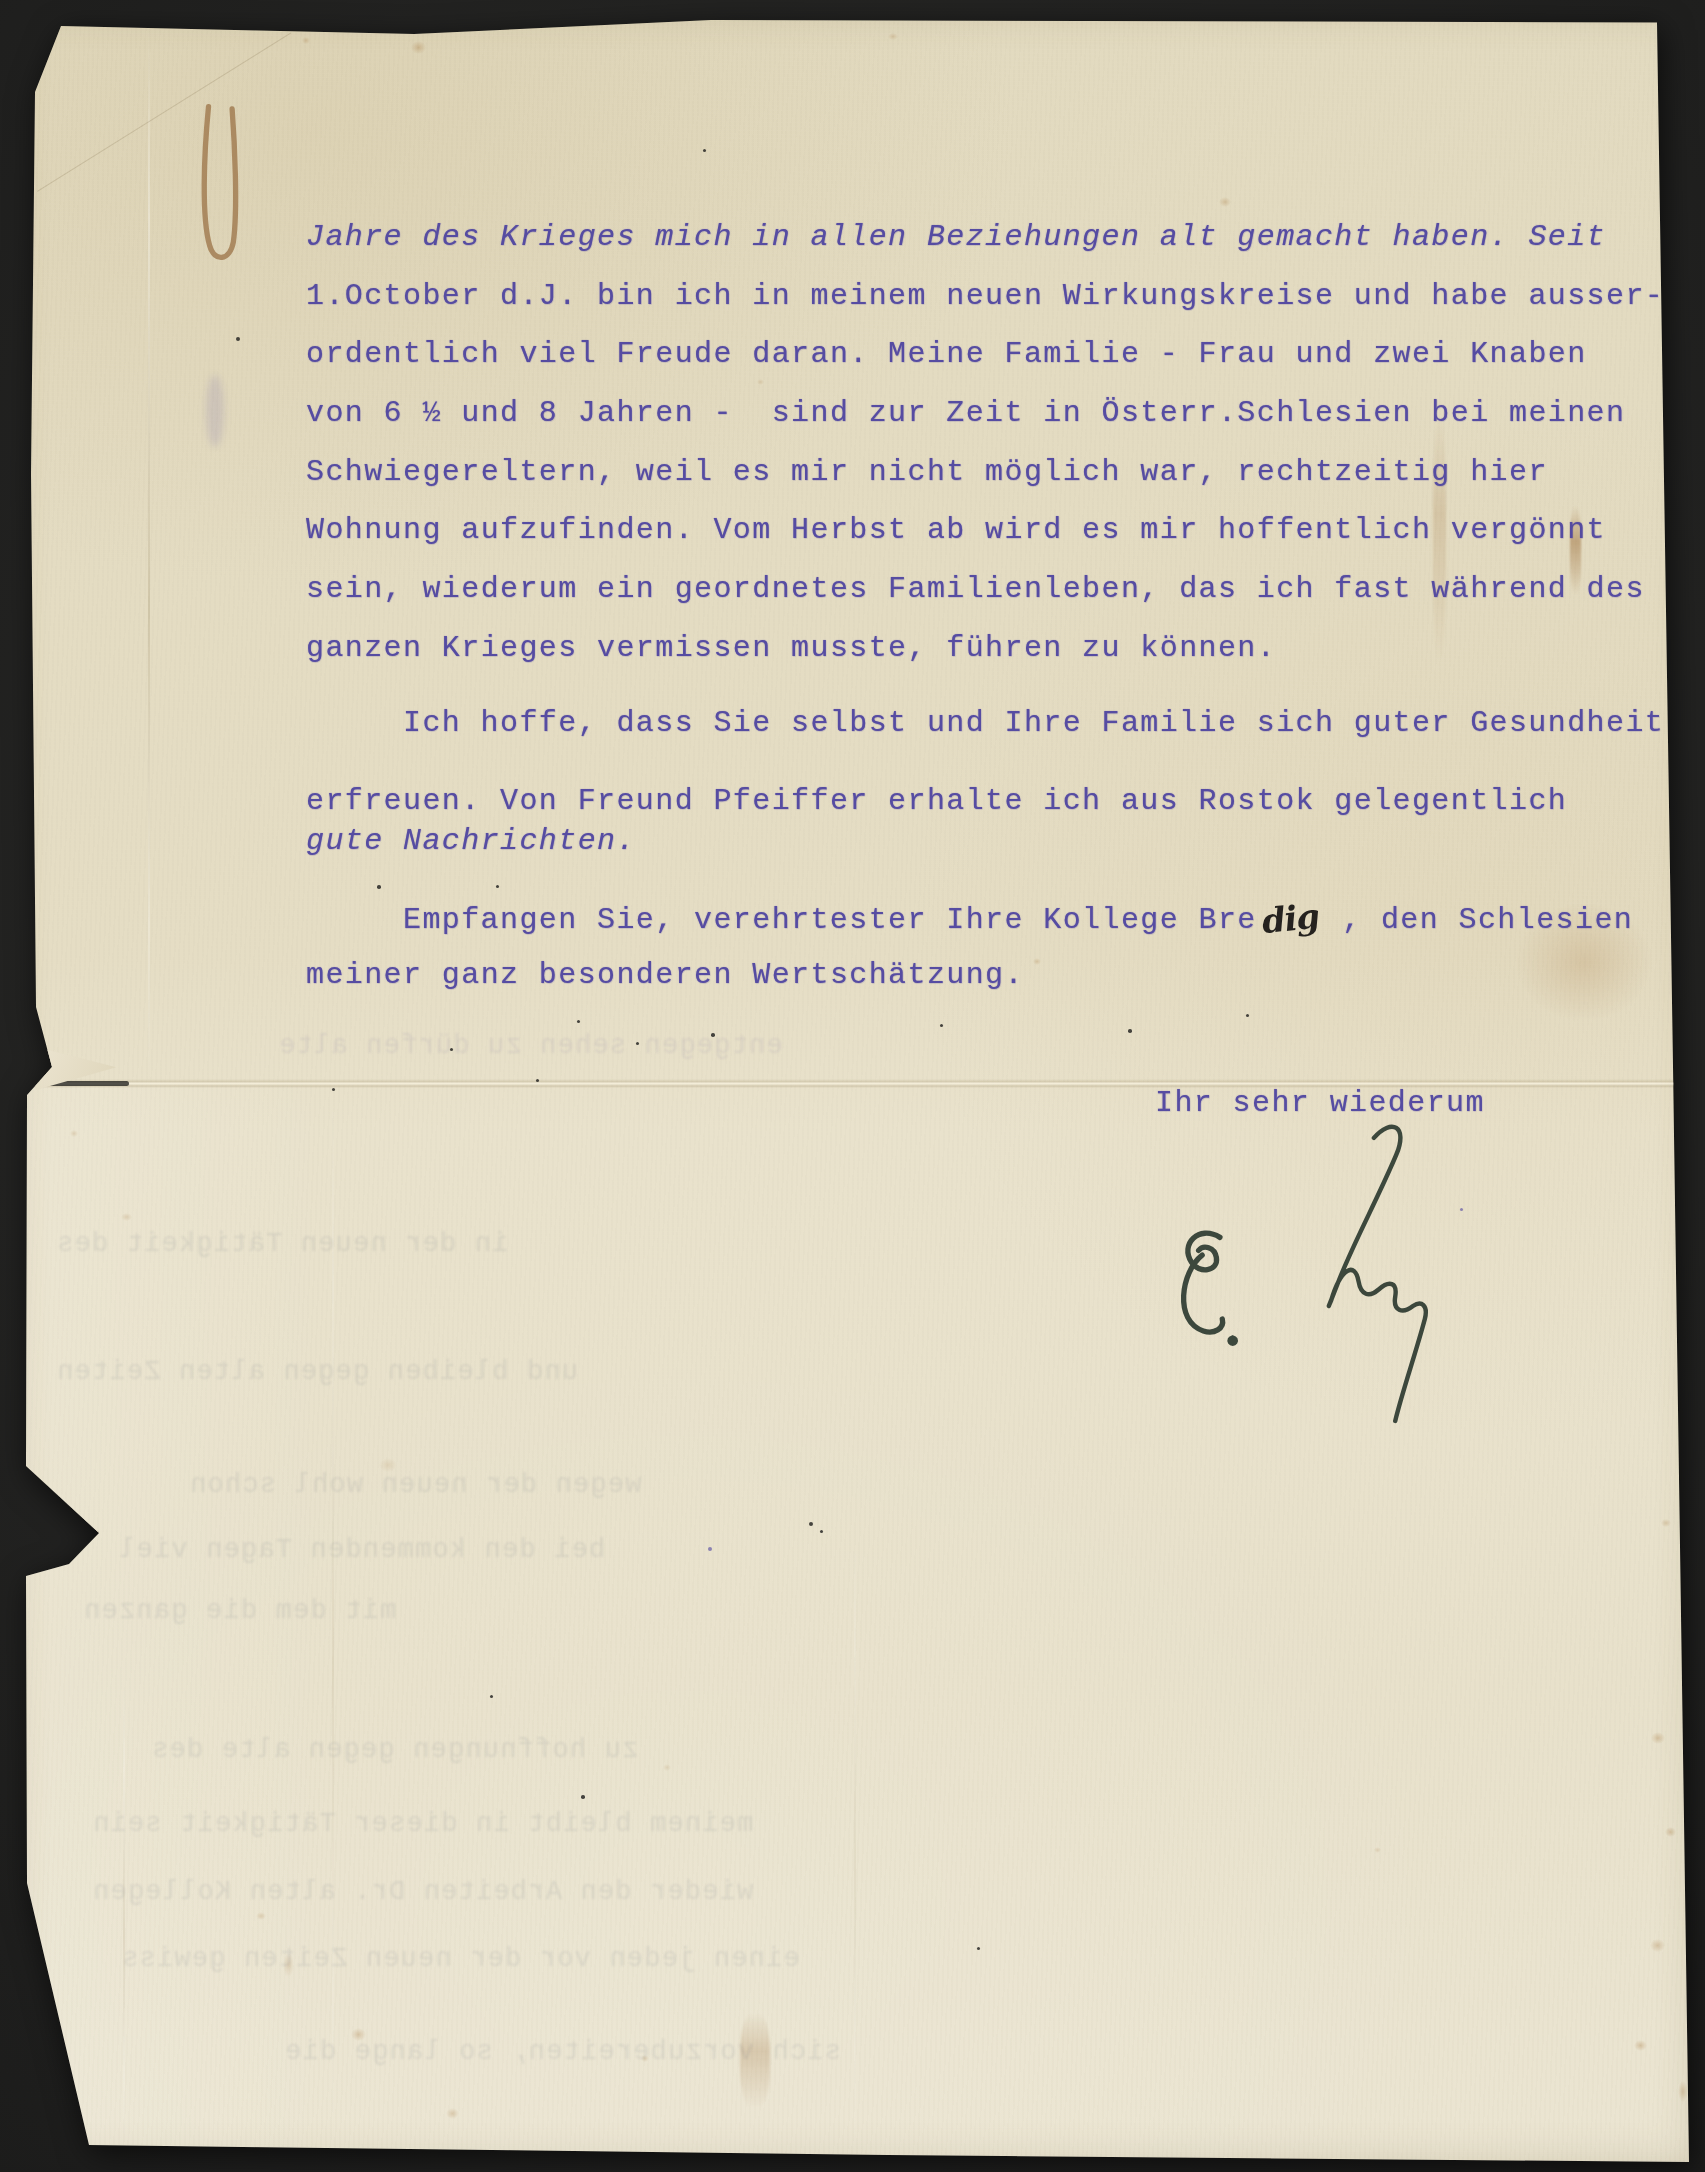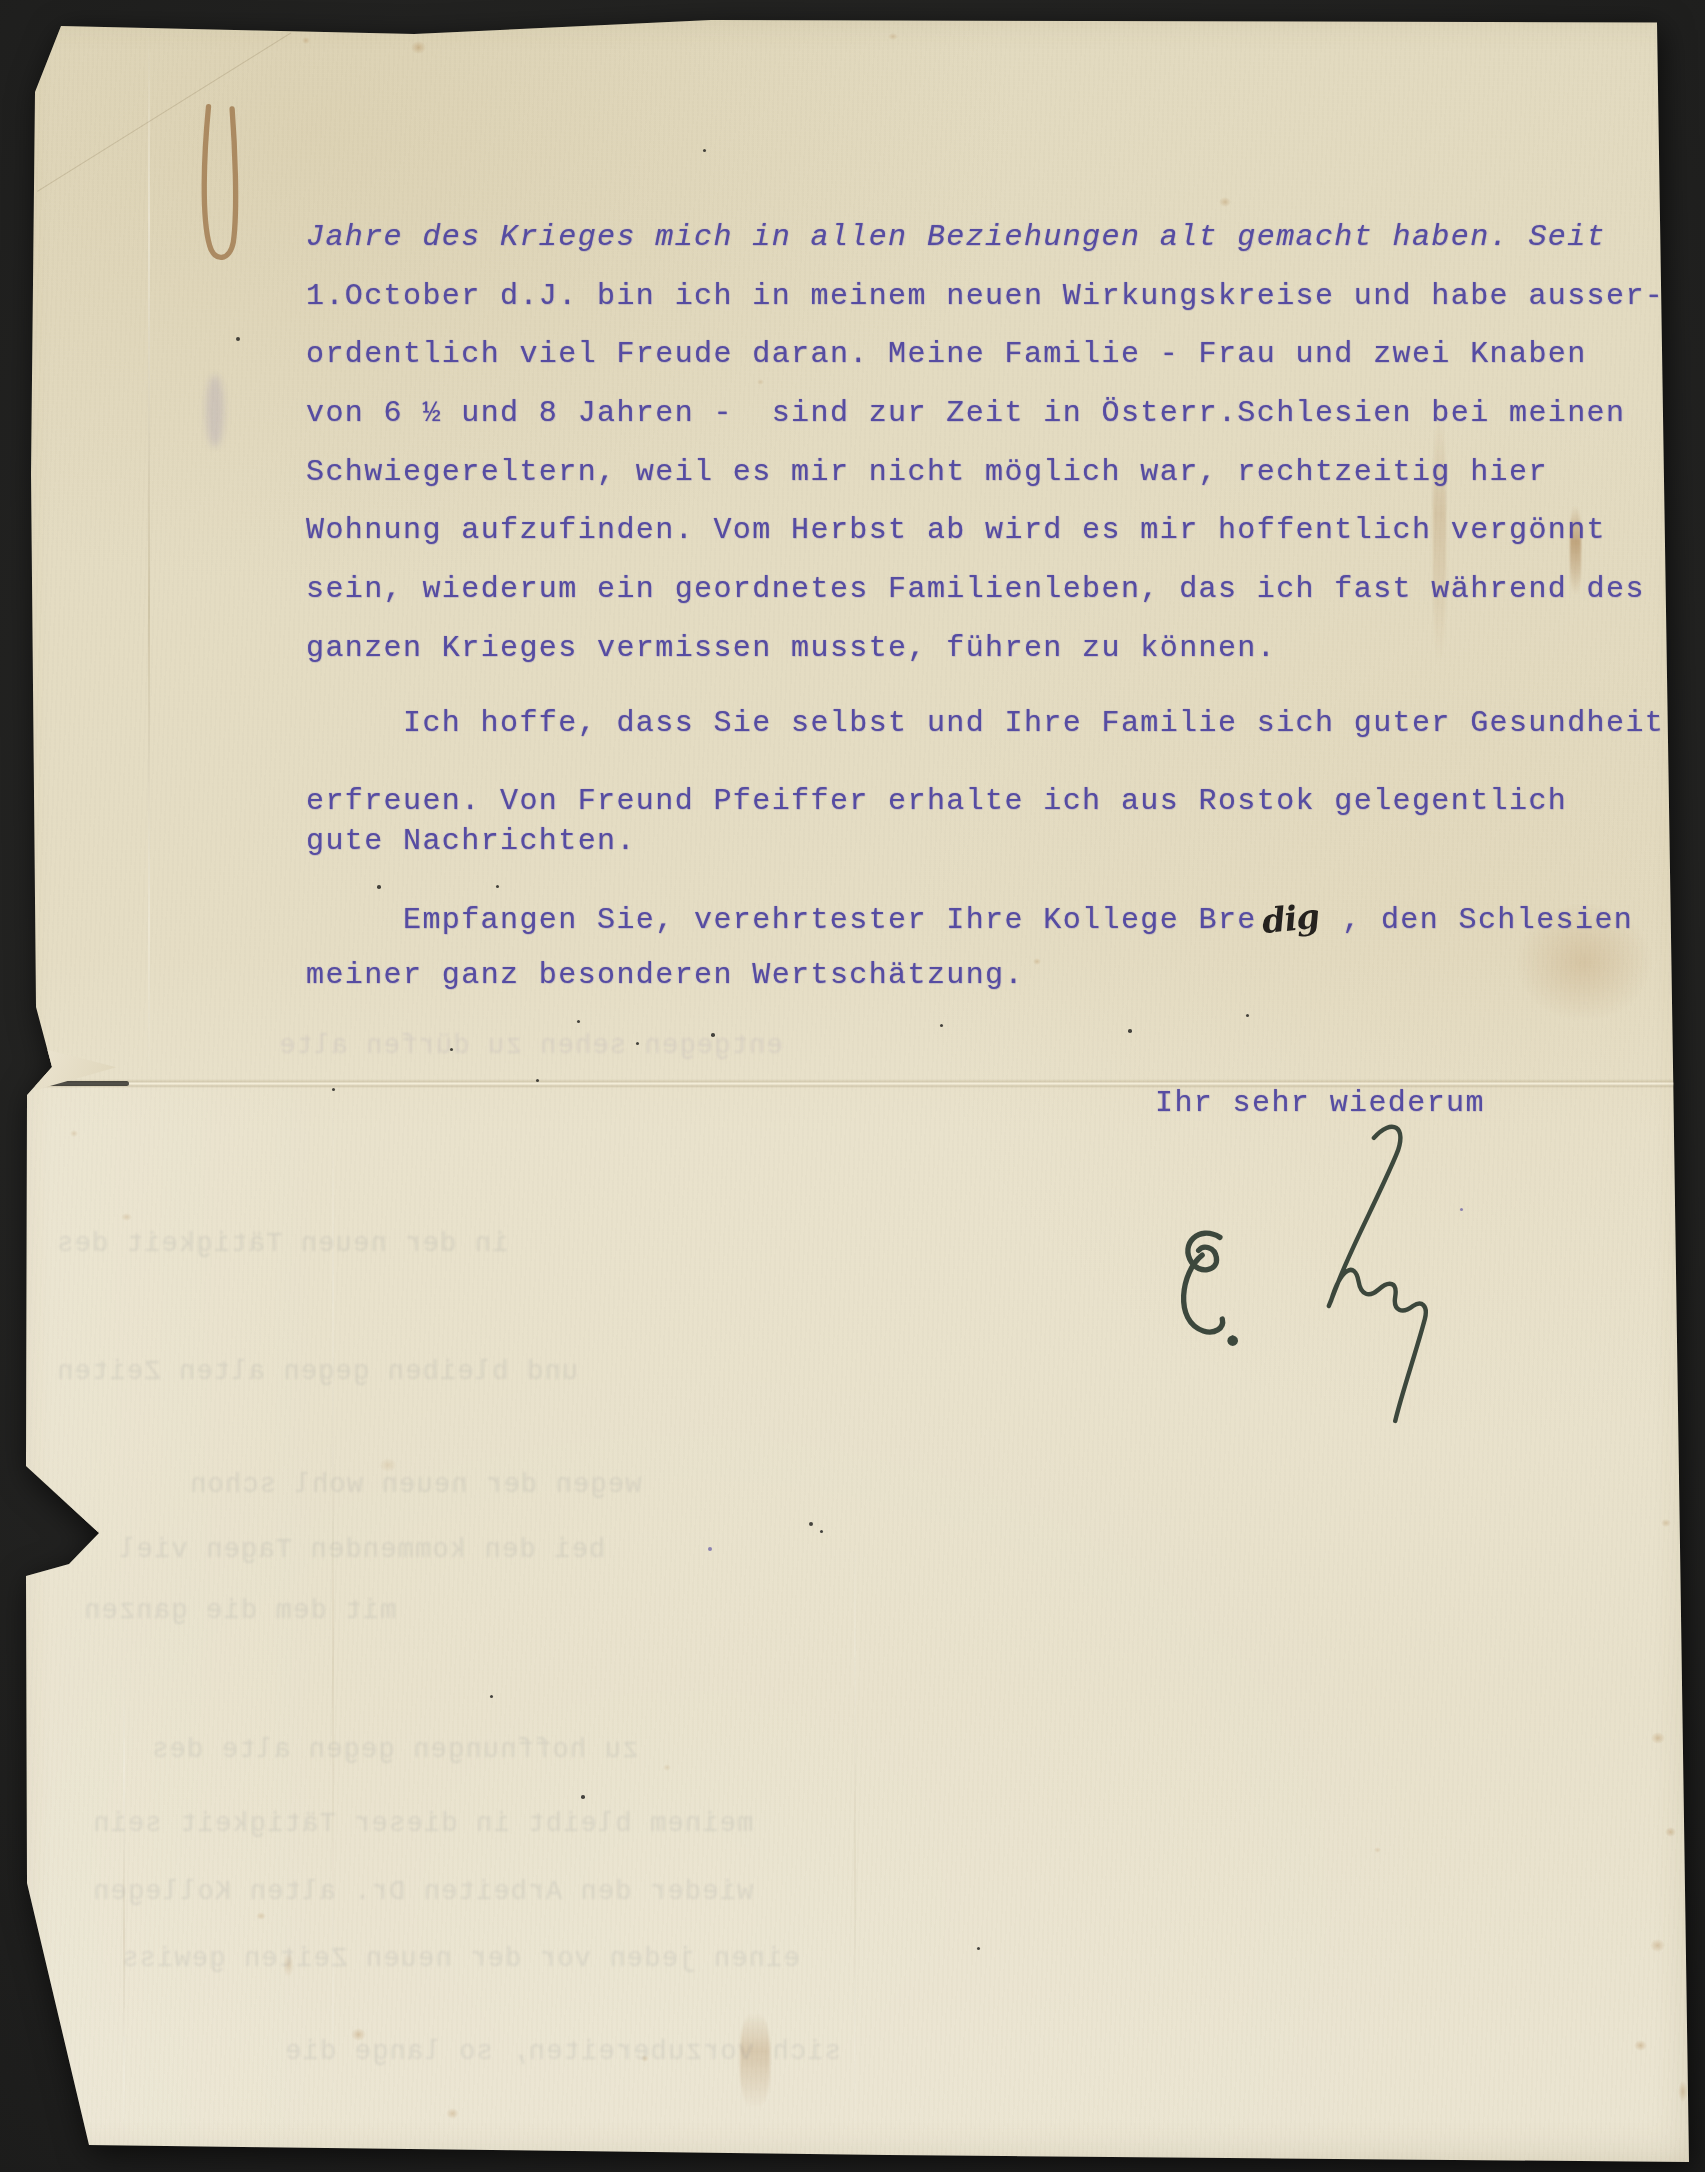--- a/index.html
+++ b/index.html
@@ -162,21 +162,21 @@
         <div class="tline" style="top:220px;font-style:italic;">Jahre des Krieges mich in allen Beziehungen alt gemacht haben. Seit</div>
         <div class="tline" style="top:279px;">1.October d.J. bin ich in meinem neuen Wirkungskreise und habe ausser-</div>
         <div class="tline" style="top:337px;">ordentlich viel Freude daran. Meine Familie - Frau und zwei Knaben</div>
         <div class="tline" style="top:396px;">von 6 ½ und 8 Jahren -  sind zur Zeit in Österr.Schlesien bei meinen</div>
         <div class="tline" style="top:455px;">Schwiegereltern, weil es mir nicht möglich war, rechtzeitig hier</div>
         <div class="tline" style="top:513px;">Wohnung aufzufinden. Vom Herbst ab wird es mir hoffentlich vergönnt</div>
         <div class="tline" style="top:572px;">sein, wiederum ein geordnetes Familienleben, das ich fast während des</div>
         <div class="tline" style="top:631px;">ganzen Krieges vermissen musste, führen zu können.</div>
         <div class="tline indent" style="top:706px;">Ich hoffe, dass Sie selbst und Ihre Familie sich guter Gesundheit</div>
         <div class="tline" style="top:784px;">erfreuen. Von Freund Pfeiffer erhalte ich aus Rostok gelegentlich</div>
-        <div class="tline" style="top:824px;">gute Nachrichten.</div>
+        <div class="tline" style="top:824px;font-style:italic;">gute Nachrichten.</div>
         <div class="tline indent" style="top:899px;"><span>Empfangen Sie, verehrtester Ihre Kollege Bre</span><span class="hand">dig</span><span> , den Schlesien</span></div>
         <div class="tline" style="top:958px;">meiner ganz besonderen Wertschätzung.</div>
         <div class="tline" style="left:1155px;top:1086px;">Ihr sehr wiederum</div>
       </div>
 
       <svg style="left:1137px;top:1113px;" width="308" height="379" viewBox="0 0 520 640">
         <g fill="none" stroke="#2e3b31" stroke-linecap="round" stroke-linejoin="round" opacity="0.92" style="filter:blur(.3px)">
           <path stroke-width="9" d="M140,210 C104,188 72,222 92,252 C104,272 138,268 134,244 C131,226 112,222 104,232"></path>
           <path stroke-width="9" d="M110,240 C74,268 62,352 112,368 C130,374 148,364 144,348"></path>
           <path stroke-width="9" d="M162,380 a4.5,4.5 0 1 1 -1,0"></path>

